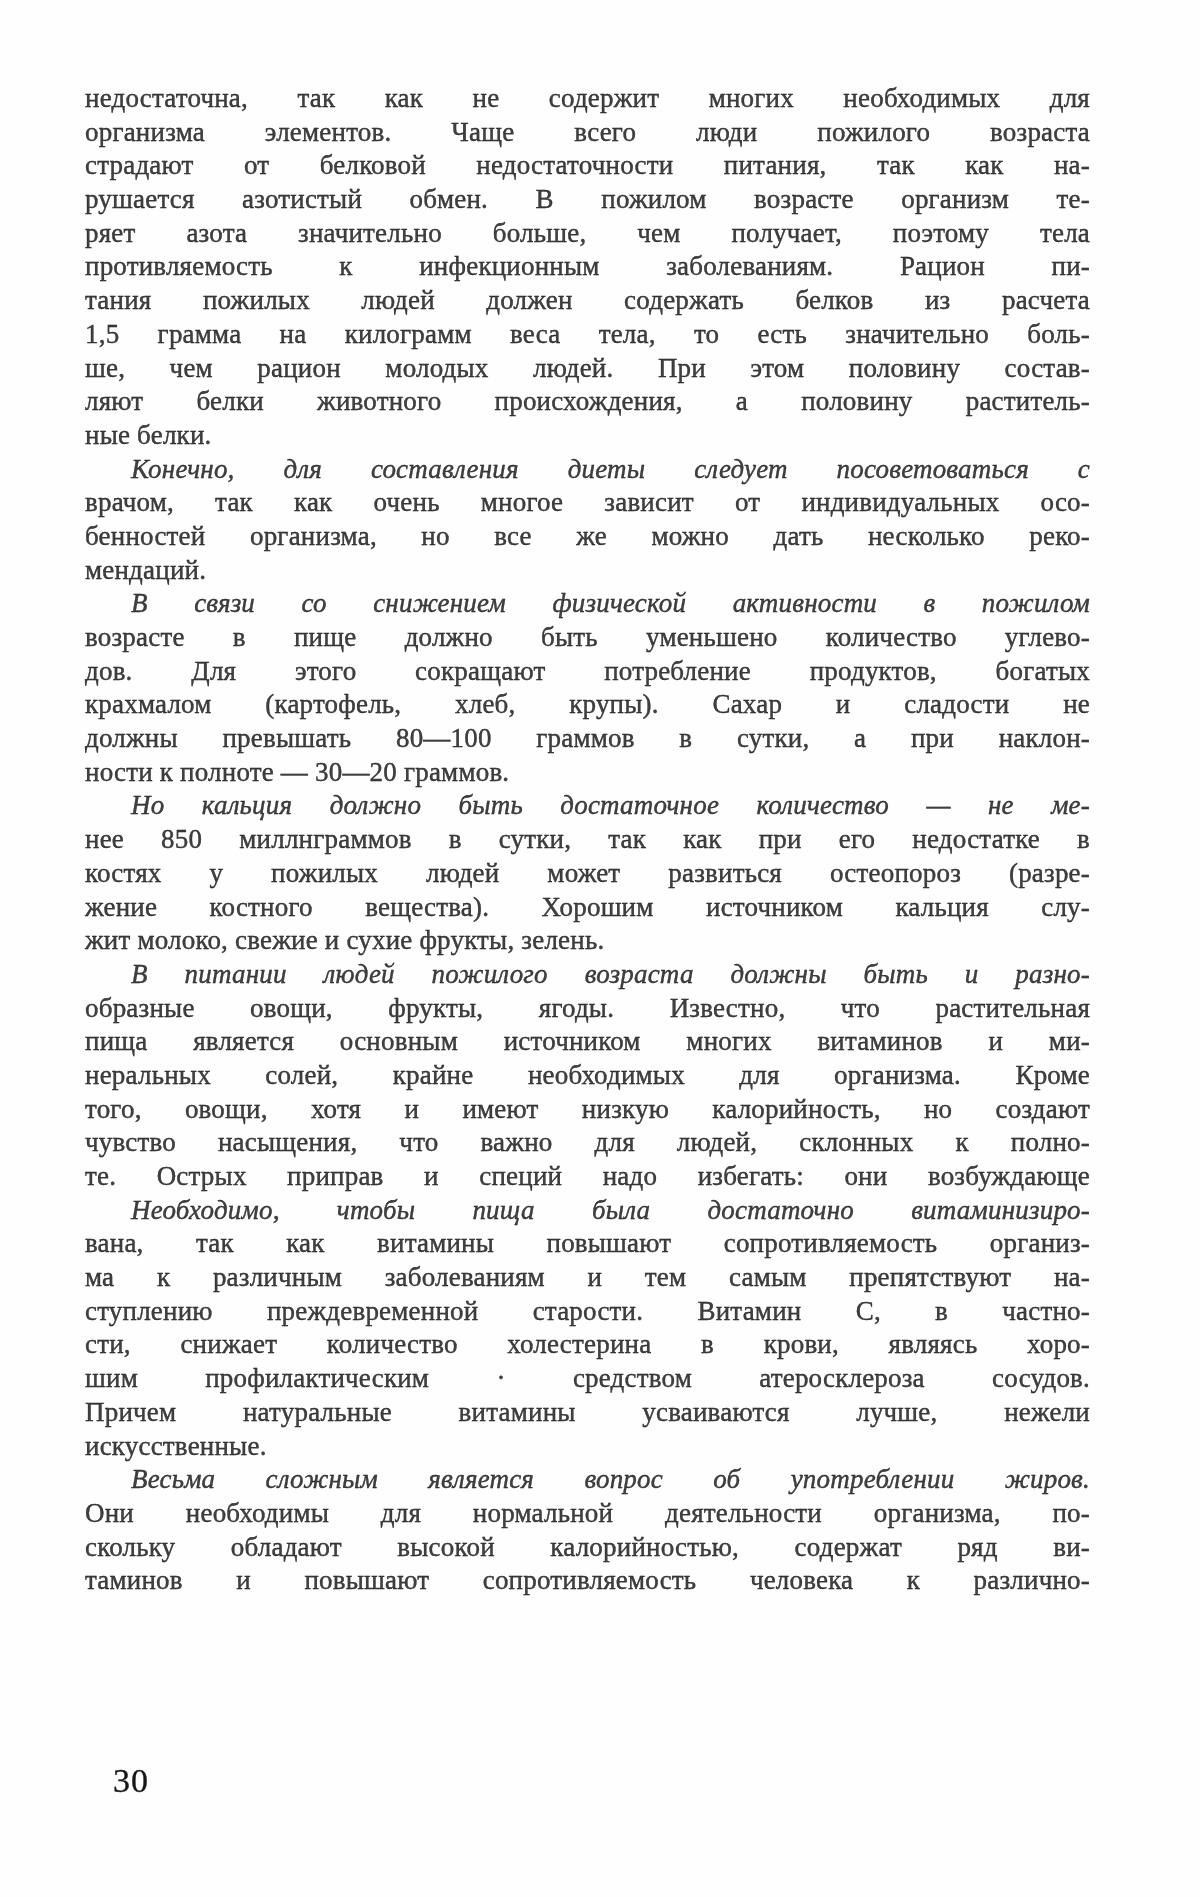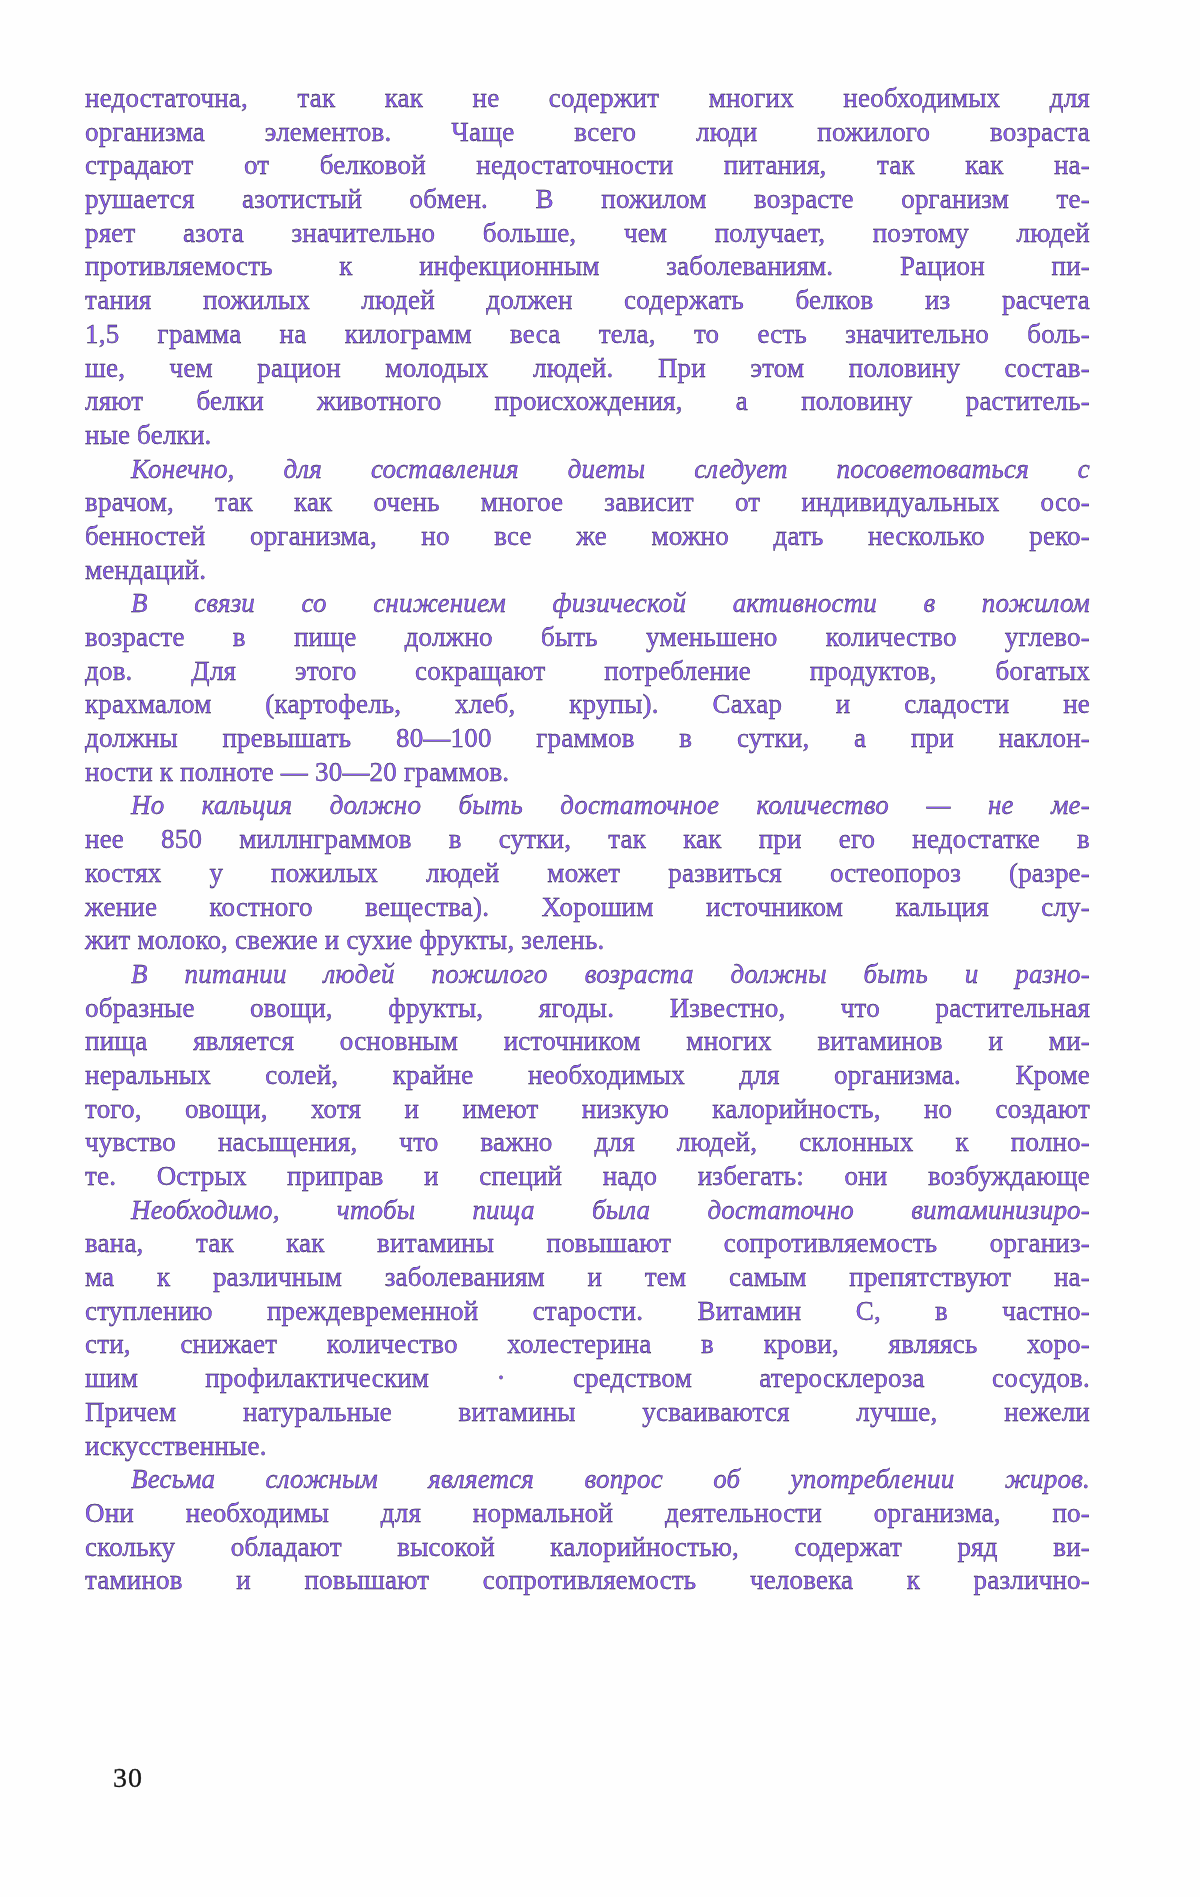--- a/index.html
+++ b/index.html
@@ -17,21 +17,21 @@
   .scan-page {
     position: absolute;
     inset: 0;
     background: #fefefe;
   }
   .text-block {
     position: absolute;
     left: 85px;
     top: 82px;
     width: 1005px;
-    color: #8b5cf6;
+    color: #404040;
   }
   .line {
     font-size: 27px;
     line-height: 33.7px;
     height: 33.7px;
     white-space: nowrap;
     text-align: justify;
     text-align-last: justify;
     letter-spacing: 0.2px;
     -webkit-text-stroke: 0.35px #161616;
@@ -41,36 +41,36 @@
     font-style: italic;
   }
   .line.last {
     text-align-last: left;
     white-space: normal;
   }
   .page-number {
     position: absolute;
     left: 113px;
     top: 1762px;
-    font-size: 28px;
+    font-size: 34px;
     color: #161616;
     -webkit-text-stroke: 0.35px #161616;
     letter-spacing: 1px;
   }
 </style>
 </head>
 <body>
 
 <div class="scan-page">
   <div class="text-block" id="text-block">
       <div class="line">недостаточна, так как не содержит многих необходимых для</div>
       <div class="line">организма элементов. Чаще всего люди пожилого возраста</div>
       <div class="line">страдают от белковой недостаточности питания, так как на-</div>
       <div class="line">рушается азотистый обмен. В пожилом возрасте организм те-</div>
-      <div class="line">ряет азота значительно больше, чем получает, поэтому людей</div>
+      <div class="line">ряет азота значительно больше, чем получает, поэтому тела</div>
       <div class="line">противляемость к инфекционным заболеваниям. Рацион пи-</div>
       <div class="line">тания пожилых людей должен содержать белков из расчета</div>
       <div class="line">1,5 грамма на килограмм веса тела, то есть значительно боль-</div>
       <div class="line">ше, чем рацион молодых людей. При этом половину состав-</div>
       <div class="line">ляют белки животного происхождения, а половину раститель-</div>
       <div class="line last">ные белки.</div>
       <div class="line indent">Конечно, для составления диеты следует посоветоваться с</div>
       <div class="line">врачом, так как очень многое зависит от индивидуальных осо-</div>
       <div class="line">бенностей организма, но все же можно дать несколько реко-</div>
       <div class="line last">мендаций.</div>

